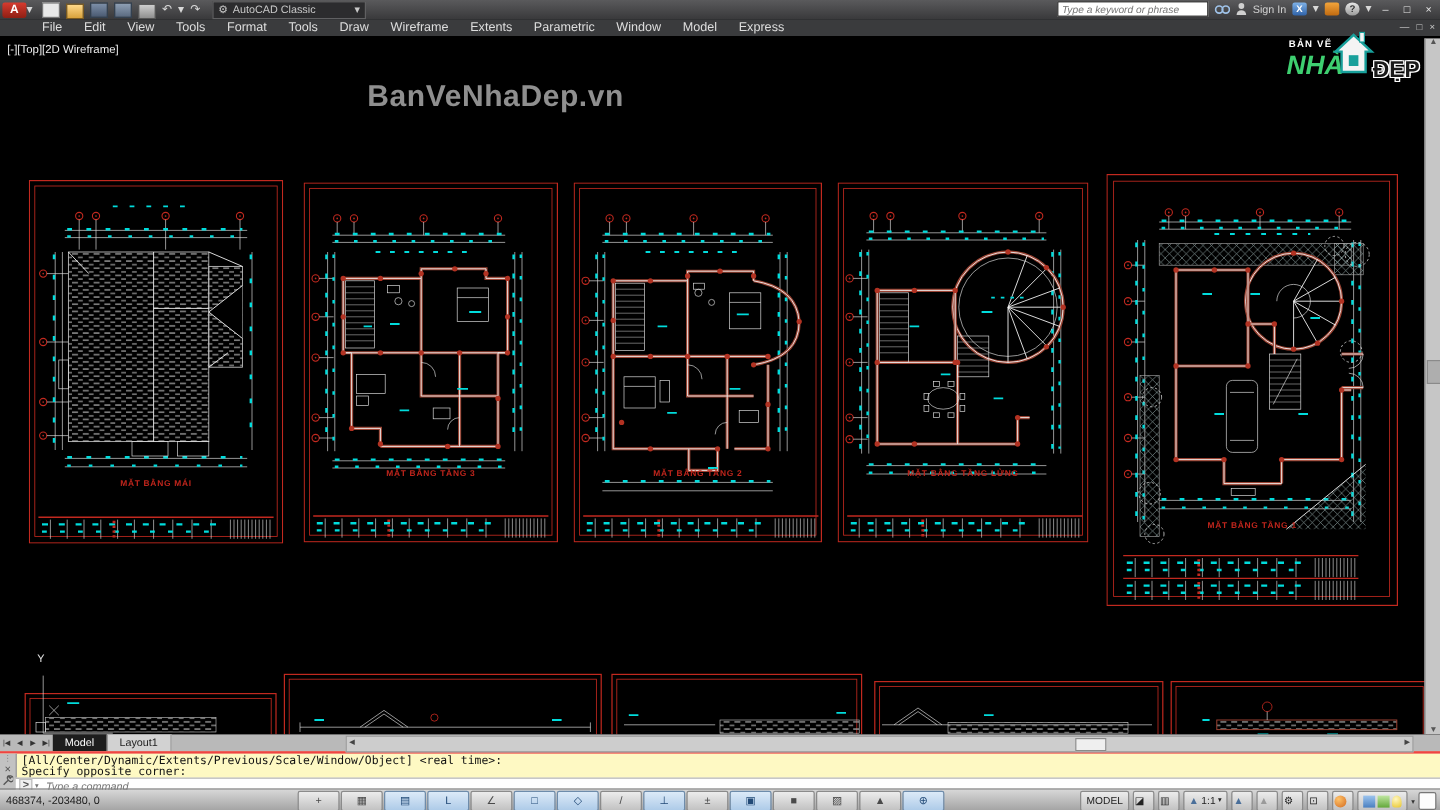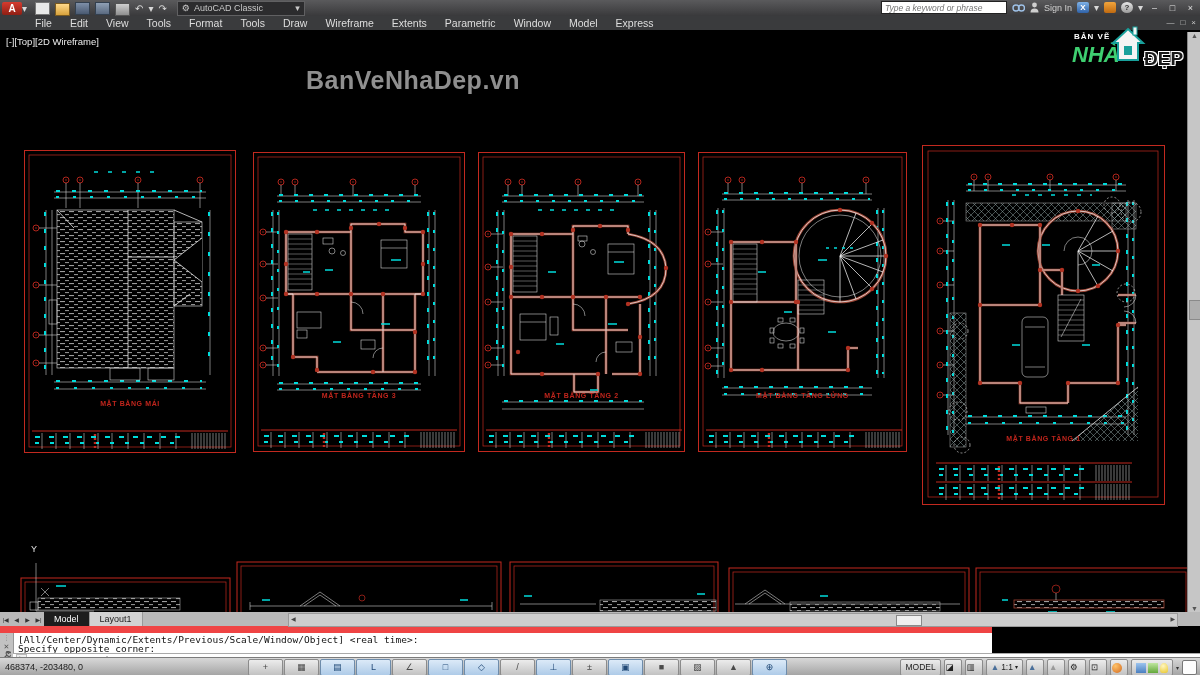--- a/index.html
+++ b/index.html
@@ -78,21 +78,21 @@
   .tnav{width:11px;text-align:center;font-size:6px;color:#333;}
   .tab{font-size:9px;padding:0 10px;height:14px;line-height:14px;}
   .tab.active{background:#1d1d1d;color:#fff;}
   .tab.idle{background:#d2d2d2;color:#222;border-left:1px solid #999;border-right:1px solid #999;}
   #hscroll{position:absolute;left:288px;top:613px;width:888px;height:12px;background:#cdcdcd;
            border:1px solid #9a9a9a;z-index:51;}
   #hthumb{position:absolute;left:607px;top:1px;width:24px;height:9px;background:#efefef;border:1px solid #8a8a8a;}
   .harr{position:absolute;top:1px;font-size:6px;color:#444;line-height:9px;}
 
   
-  #cmdwin{left:0;top:626px;width:992px;height:31px;background:#ffffff;border-top:7px solid #ef4444;z-index:50;}
+  #cmdwin{left:0;top:626px;width:1200px;height:31px;background:#fef9c3;border-top:2px solid #ef4444;z-index:50;}
   #cmdstrip{left:0;top:0;width:13px;height:31px;background:#c2c2c2;border-right:1px solid #979797;
             display:flex;flex-direction:column;align-items:center;}
   #cmdstrip span{font-size:7px;color:#555;line-height:9px;}
   .chist{position:absolute;left:18px;font-family:"DejaVu Sans Mono",monospace;font-size:9.5px;color:#111;white-space:pre;}
   #cmdinputrow{left:13px;top:20px;width:1187px;height:11px;background:#fff;border-top:1px solid #aaa;
                display:flex;align-items:center;}
   .prompt{color:#555;font-size:9px;font-weight:bold;margin-left:3px;border:1px solid #bbb;
           padding:0 2px;line-height:9px;background:#f0f0f0;}
   .cmdinput{border:none;outline:none;flex:1;font-size:9px;font-style:italic;color:#999;
             font-family:"Liberation Sans",sans-serif;height:10px;margin-left:4px;}

